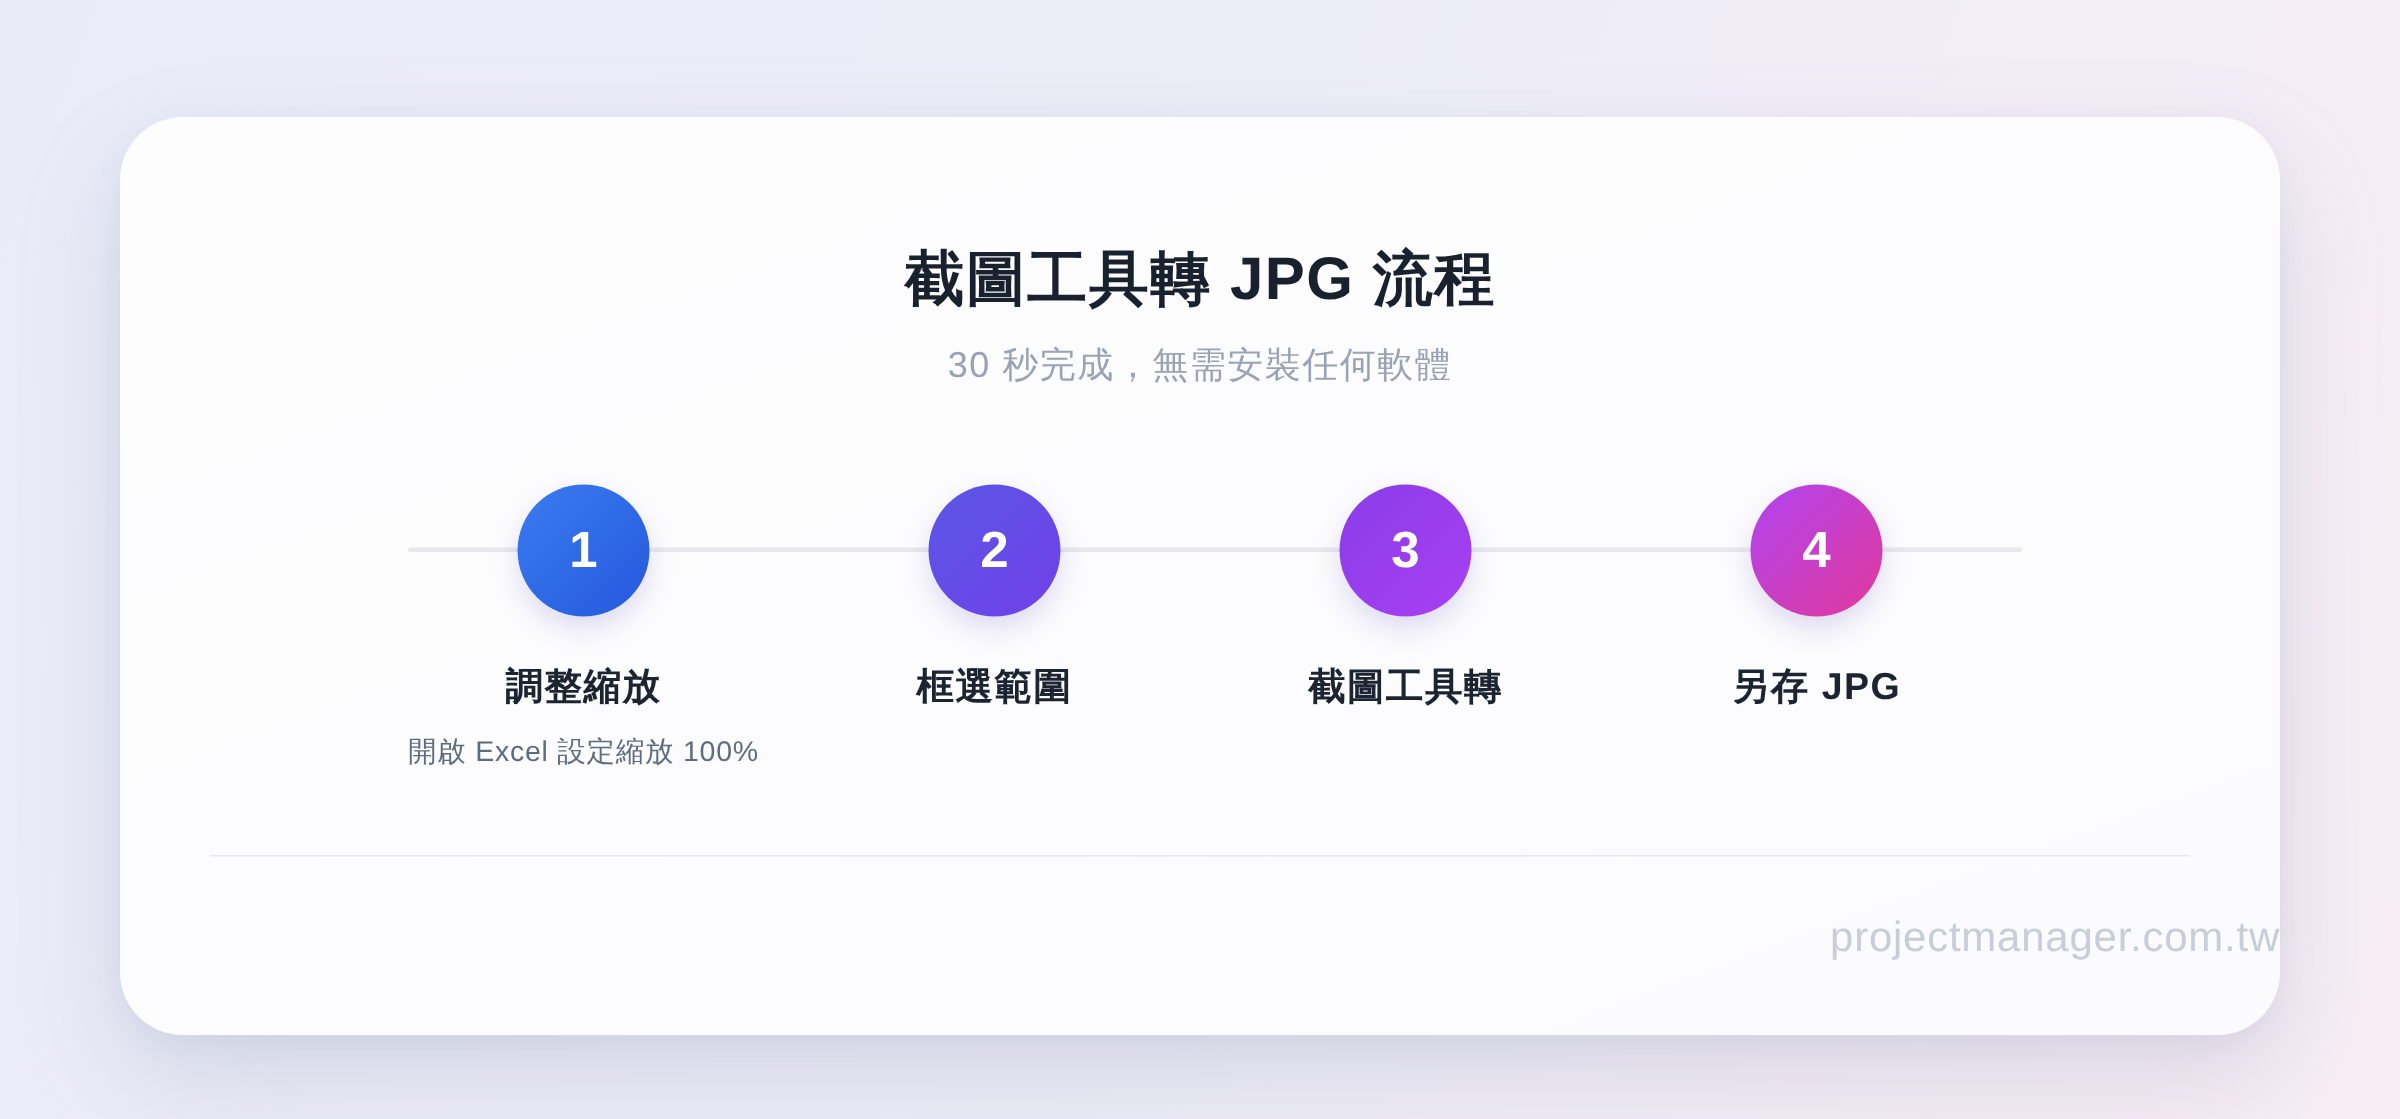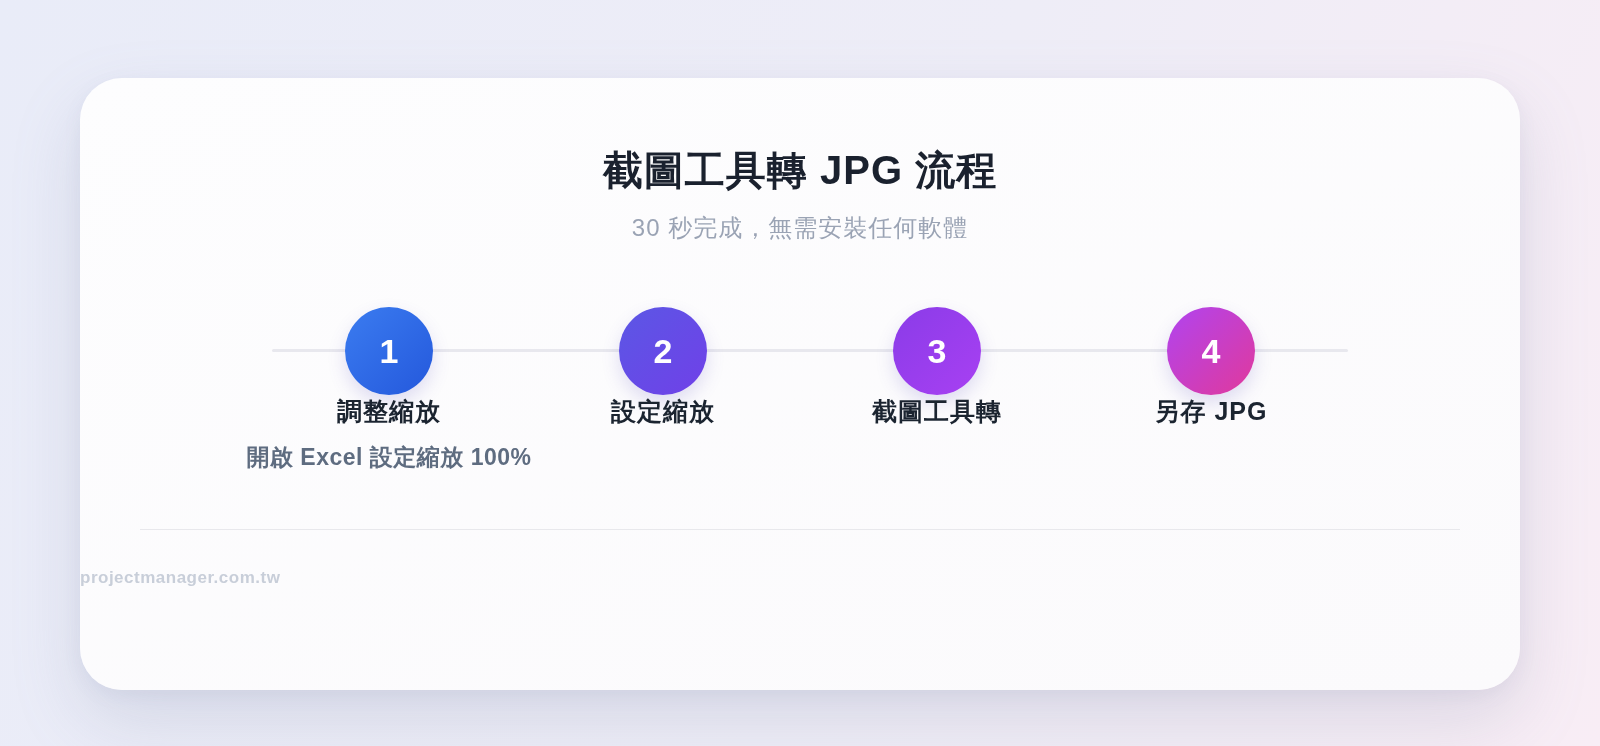--- a/index.html
+++ b/index.html
@@ -22,21 +22,21 @@
     box-sizing: border-box;
     padding-top: 68px;
   }
   .title {
     text-align: center;
     font-size: 40px;
     line-height: 1.2;
     font-weight: 700;
     color: #1a212e;
     letter-spacing: 1px;
-    margin: 0;
+    margin: 16px;
   }
   .subtitle {
     text-align: center;
     font-size: 24px;
     line-height: 1.3;
     font-weight: 400;
     color: #9aa3b4;
     margin: 18px 0 0 0;
     letter-spacing: 1px;
   }
@@ -71,43 +71,44 @@
     align-items: center;
     justify-content: center;
     box-shadow: 0 8px 18px rgba(90, 80, 190, 0.18);
   }
   .step-number {
     color: #ffffff;
     font-size: 34px;
     font-weight: 700;
   }
   .step-title {
+    margin-top: 30px;
     font-size: 25px;
     font-weight: 700;
     color: #1b2430;
     letter-spacing: 1px;
   }
   .step-desc {
     margin-top: 14px;
-    font-size: 23px;
-    font-weight: 700;
+    font-size: 19px;
+    font-weight: 400;
     color: #5e6c80;
     letter-spacing: 0.5px;
     white-space: nowrap;
   }
   .divider {
     margin: 56px 60px 0 60px;
     height: 1px;
     background: #e8e8ec;
   }
   .footer {
     margin-top: 38px;
-    text-align: left;
-    font-size: 17px;
-    font-weight: 700;
+    text-align: right;
+    font-size: 28px;
+    font-weight: 400;
     color: #c8ced9;
     letter-spacing: 0.5px;
   }
 </style>
 </head>
 <body>
 
 <div class="card">
 
   <h1 class="title">截圖工具轉 JPG 流程</h1>
@@ -121,21 +122,21 @@
         <span class="step-number">1</span>
       </div>
       <div class="step-title">調整縮放</div>
       <div class="step-desc">開啟 Excel 設定縮放 100%</div>
     </div>
 
     <div class="step">
       <div class="step-circle" style="background: linear-gradient(135deg, rgb(91, 87, 229), rgb(112, 64, 232));">
         <span class="step-number">2</span>
       </div>
-      <div class="step-title">設定縮放</div>
+      <div class="step-title">框選範圍</div>
     </div>
 
     <div class="step">
       <div class="step-circle" style="background: linear-gradient(135deg, rgb(138, 60, 232), rgb(168, 64, 242));">
         <span class="step-number">3</span>
       </div>
       <div class="step-title">截圖工具轉</div>
     </div>
 
     <div class="step">

